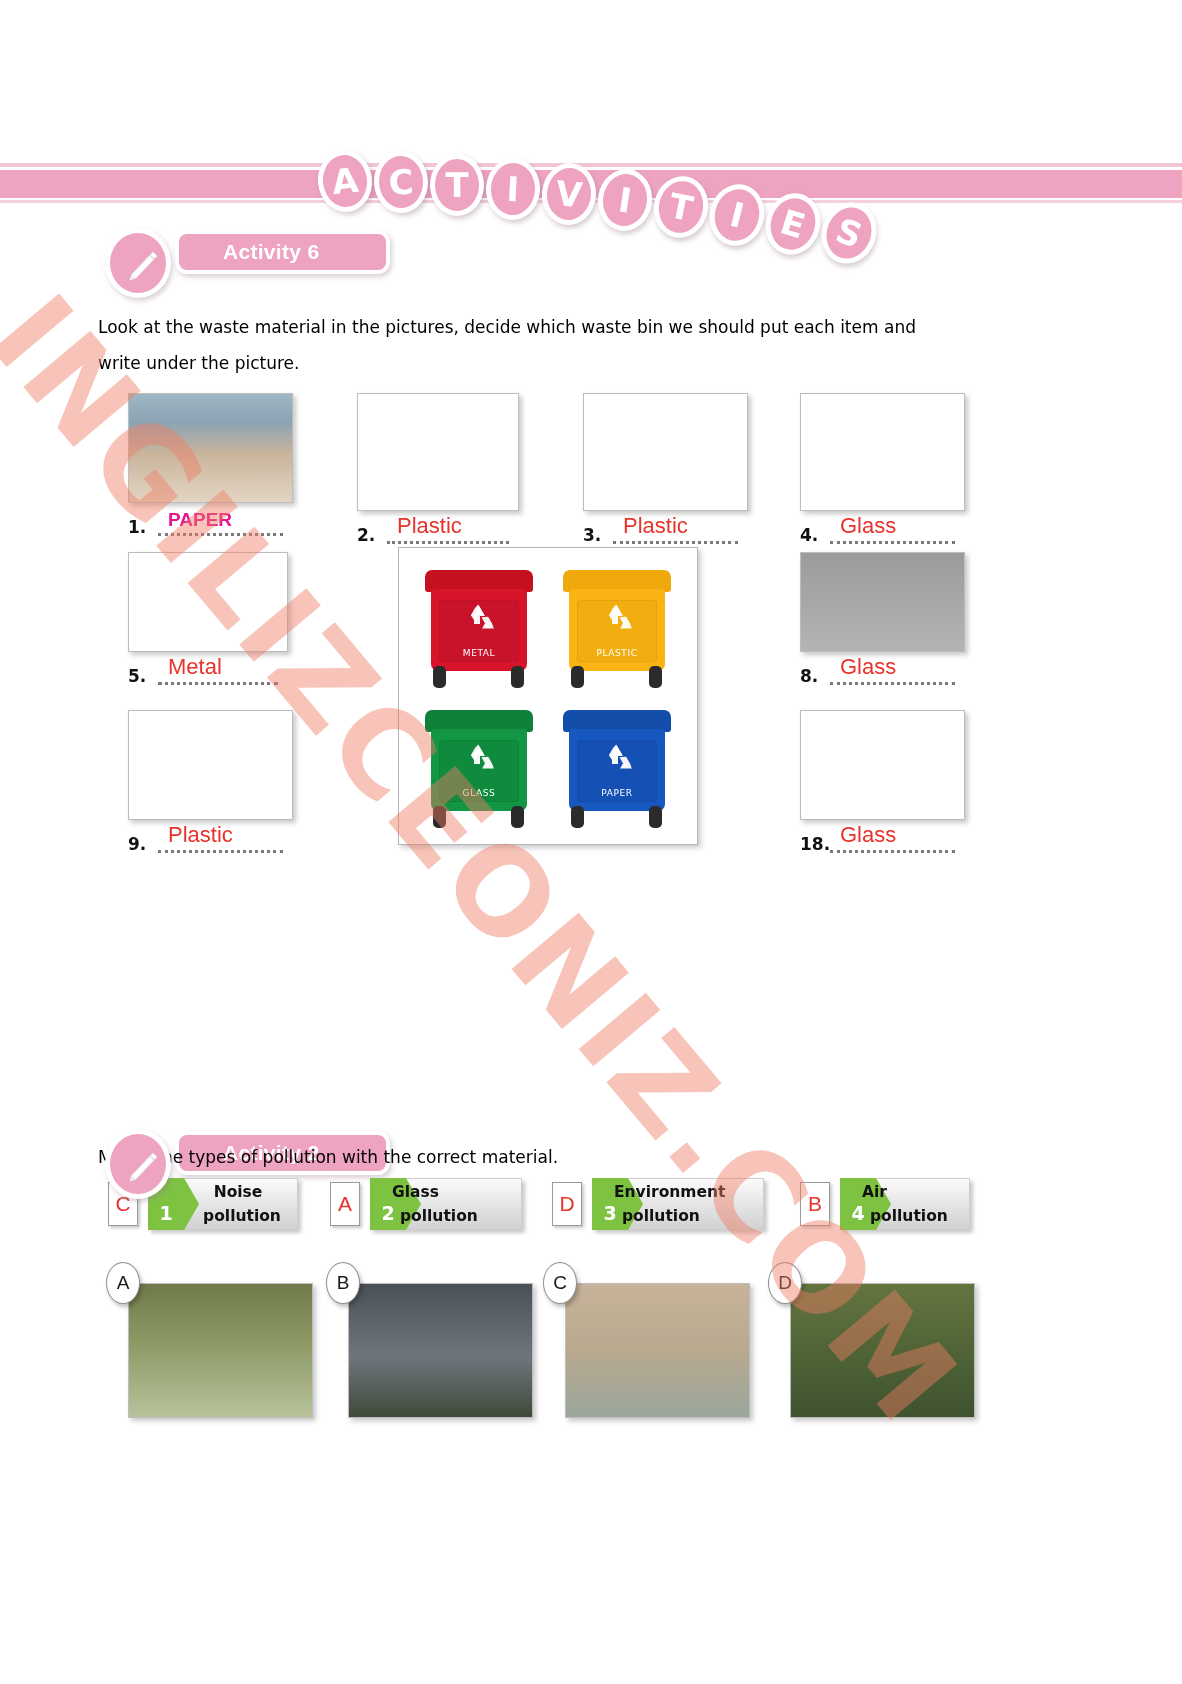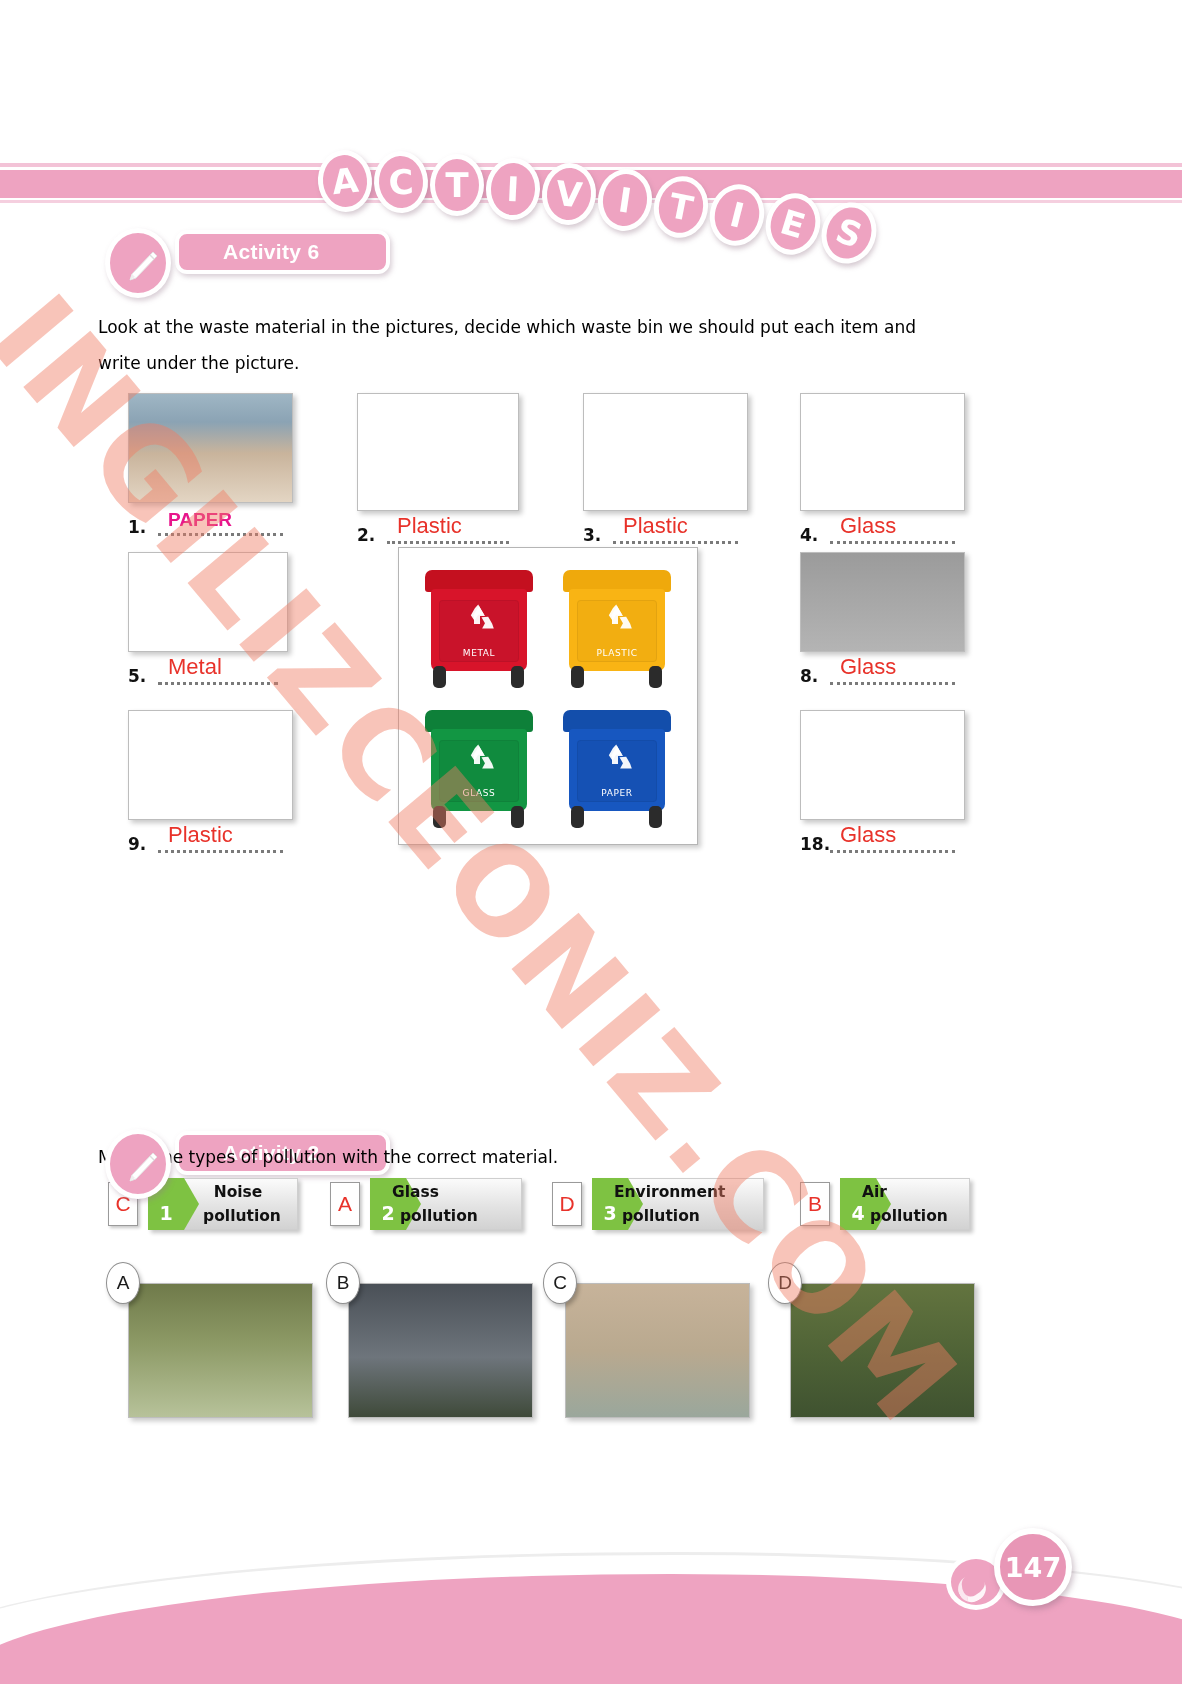--- a/index.html
+++ b/index.html
@@ -320,25 +320,18 @@
       <div class="photo" style="left: 128px; top: 1283px; width: 185px; height: 135px; background: linear-gradient(rgb(111, 122, 74) 0%, rgb(141, 154, 102) 45%, rgb(183, 194, 154) 100%);"></div>
       <div class="pic-badge" style="left: 106px; top: 1262px;">A</div>
       <div class="photo" style="left: 348px; top: 1283px; width: 185px; height: 135px; background: linear-gradient(rgb(74, 80, 87) 0%, rgb(110, 117, 124) 55%, rgb(63, 74, 58) 100%);"></div>
       <div class="pic-badge" style="left: 326px; top: 1262px;">B</div>
       <div class="photo" style="left: 565px; top: 1283px; width: 185px; height: 135px; background: linear-gradient(rgb(199, 179, 154) 0%, rgb(185, 169, 143) 50%, rgb(154, 167, 156) 100%);"></div>
       <div class="pic-badge" style="left: 543px; top: 1262px;">C</div>
       <div class="photo" style="left: 790px; top: 1283px; width: 185px; height: 135px; background: linear-gradient(rgb(99, 116, 63) 0%, rgb(78, 98, 54) 55%, rgb(63, 82, 48) 100%);"></div>
       <div class="pic-badge" style="left: 768px; top: 1262px;">D</div>
     </div>
 
-  <div class="ftr">
-    <div class="ftr-wave"></div>
-    <div class="ftr-w2"></div>
-    <div class="ftr-w3"></div>
-    <div class="pg-bub"></div>
-    <div class="pg-num">147</div>
-  </div>
 
   <div class="wm">
     <div class="wm-txt">INGILIZCEONIZ.COM</div>
   </div>
 
 </div>
 
 </body></html>

